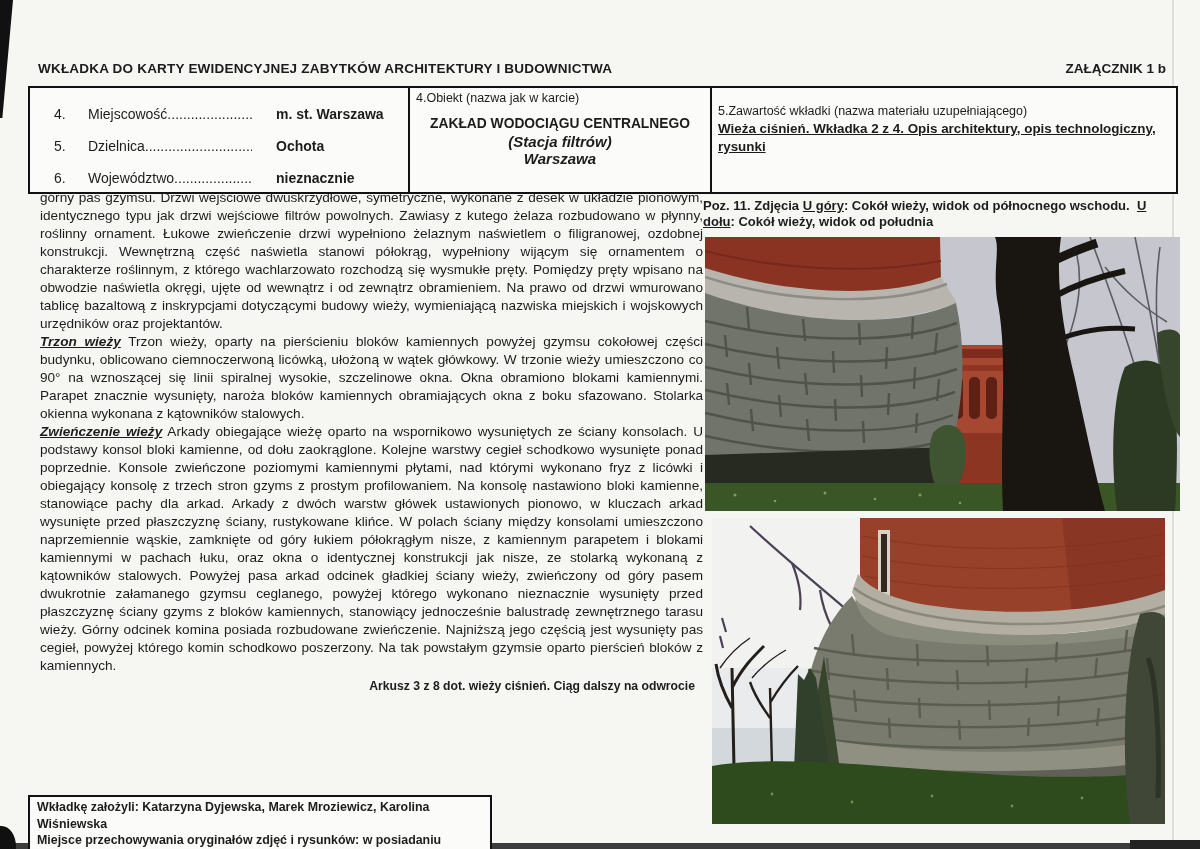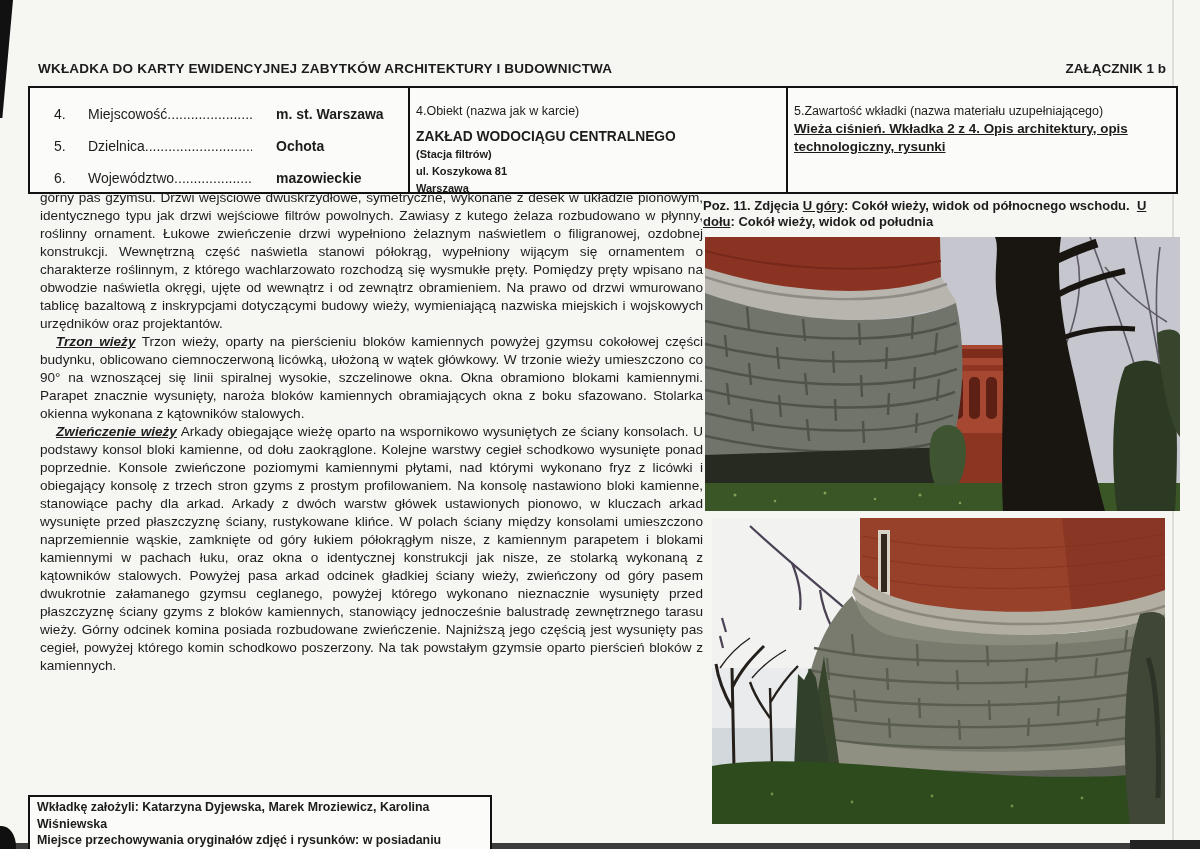--- a/index.html
+++ b/index.html
@@ -18,39 +18,39 @@
   .edge-right-line{position:absolute;left:1172px;top:0;width:2px;height:100%;background:#dddddb;}
   
   .hdr{position:absolute;left:38px;top:61px;width:1128px;display:flex;justify-content:space-between;align-items:baseline;gap:24px;}
   .hdr-title{font-size:13.5px;font-weight:bold;letter-spacing:.2px;}
   .hdr-annex{font-size:13.5px;font-weight:bold;}
   
   .formtable{position:absolute;left:28px;top:86px;width:1150px;height:108px;
     border:2.5px solid #111;display:flex;box-sizing:border-box;background:#fbfbf9;}
   .cell{box-sizing:border-box;height:100%;}
   .c1{width:380px;border-right:2.5px solid #111;padding:10px 0 0 24px;}
-  .c2{width:378px;border-right:2.5px solid #111;padding:16px 6px;}
+  .c2{width:302px;border-right:2.5px solid #111;padding:3px 6px;}
   .c3{flex:1;padding:16px 6px;}
   .locrow{display:flex;font-size:14px;line-height:32px;white-space:nowrap;}
   .locrow .num{width:34px;}
   .locrow .labdots{width:164px;overflow:hidden;white-space:nowrap;display:inline-block;}
   .locrow .val{font-weight:bold;margin-left:24px;}
   .cellhdr{font-size:12.5px;line-height:15px;}
-  .objblock{margin-top:9px;font-weight:bold;}
+  .objblock{margin-top:9px;text-align:center;font-weight:bold;}
   .objname{font-size:13.8px;line-height:18px;}
-  .objsub{font-size:11px;line-height:17px;}
+  .objsub{font-size:15px;line-height:17px;font-style:italic;}
   .conttitle{font-weight:bold;text-decoration:underline;text-align:left;font-size:13.4px;line-height:18px;margin-top:1px;}
   .contnote{font-weight:bold;font-size:13px;line-height:17px;}
   
   .caption{position:absolute;left:703px;top:198px;width:477px;font-size:13px;font-weight:bold;line-height:16px;}
   .caption .u{text-decoration:underline;}
   
   .bodytext{position:absolute;left:40px;top:189px;width:663px;font-size:13.6px;line-height:18px;text-align:justify;}
   .bodytext p{margin:0;}
-  .phead{font-style:italic;font-weight:600;text-decoration:underline;margin-left:16px;}
+  .phead{font-style:italic;font-weight:600;text-decoration:underline;}
   .sheetnote{text-align:right;font-weight:bold;font-size:12.2px;margin-top:2px;padding-right:8px;}
   
   .footerbox{position:absolute;left:28px;top:795px;width:464px;box-sizing:border-box;
     border:2.5px solid #111;padding:2px 7px;font-size:12.4px;font-weight:bold;line-height:16.5px;background:#fbfbf9;}
   
   .photo{position:absolute;display:block;}
   .phototop{left:705px;top:237px;width:475px;height:274px;}
   .photobottom{left:712px;top:518px;width:453px;height:306px;}
 </style>
 </head>
@@ -77,46 +77,46 @@
         <span class="val">m. st. Warszawa</span>
       </div>
       <div class="locrow">
         <span class="num">5.</span>
         <span class="labdots">Dzielnica..........................................</span>
         <span class="val">Ochota</span>
       </div>
       <div class="locrow">
         <span class="num">6.</span>
         <span class="labdots">Województwo..................................</span>
-        <span class="val">mazowieckie</span>
+        <span class="val">nieznacznie</span>
       </div>
     </div>
     <div class="cell c2">
       <div class="cellhdr">4.Obiekt (nazwa jak w karcie)</div>
       <div class="objblock">
         <div class="objname">ZAKŁAD WODOCIĄGU CENTRALNEGO</div>
         <div class="objsub">(Stacja filtrów)</div>
-        <div class="objsub">ul. Koszykowa 81</div>
         <div class="objsub">Warszawa</div>
       </div>
     </div>
     <div class="cell c3">
       <div class="cellhdr">5.Zawartość wkładki (nazwa materiału uzupełniającego)</div>
       <div class="conttitle">Wieża ciśnień. Wkładka 2 z 4. Opis architektury, opis technologiczny, rysunki</div>
     </div>
   </div>
 
   <div class="caption">
     <span>Poz. 11. Zdjęcia </span><span class="u">U góry</span><span>: Cokół wieży, widok od północnego wschodu.&nbsp; </span><span class="u">U dołu</span><span>: Cokół wieży, widok od południa</span>
   </div>
 
   <div class="bodytext">
     <p><span>górny pas gzymsu. Drzwi wejściowe dwuskrzydłowe, symetryczne, wykonane z desek w układzie pionowym, identycznego typu jak drzwi wejściowe filtrów powolnych. Zawiasy z kutego żelaza rozbudowano w płynny, roślinny ornament. Łukowe zwieńczenie drzwi wypełniono żelaznym naświetlem o filigranowej, ozdobnej konstrukcji. Wewnętrzną część naświetla stanowi półokrąg, wypełniony wijącym się ornamentem o charakterze roślinnym, z którego wachlarzowato rozchodzą się wysmukłe pręty. Pomiędzy pręty wpisano na obwodzie naświetla okręgi, ujęte od wewnątrz i od zewnątrz obramieniem. Na prawo od drzwi wmurowano tablicę bazaltową z inskrypcjami dotyczącymi budowy wieży, wymieniającą nazwiska miejskich i wojskowych urzędników oraz projektantów.</span></p>
     <p><span class="phead">Trzon wieży</span><span> Trzon wieży, oparty na pierścieniu bloków kamiennych powyżej gzymsu cokołowej części budynku, oblicowano ciemnoczerwoną licówką, ułożoną w wątek główkowy. W trzonie wieży umieszczono co 90° na wznoszącej się linii spiralnej wysokie, szczelinowe okna. Okna obramiono blokami kamiennymi. Parapet znacznie wysunięty, naroża bloków kamiennych obramiających okna z boku sfazowano. Stolarka okienna wykonana z kątowników stalowych.</span></p>
     <p><span class="phead">Zwieńczenie wieży</span><span>  Arkady obiegające wieżę oparto na wspornikowo wysuniętych ze ściany konsolach. U podstawy konsol bloki kamienne, od dołu zaokrąglone. Kolejne warstwy cegieł schodkowo wysunięte ponad poprzednie. Konsole zwieńczone poziomymi kamiennymi płytami, nad którymi wykonano fryz z licówki i obiegający konsolę z trzech stron gzyms z prostym profilowaniem. Na konsolę nastawiono bloki kamienne, stanowiące pachy dla arkad. Arkady z dwóch warstw główek ustawionych pionowo, w kluczach arkad wysunięte przed płaszczyznę ściany, rustykowane klińce. W polach ściany między konsolami umieszczono naprzemiennie wąskie, zamknięte od góry łukiem półokrągłym nisze, z kamiennym parapetem i blokami kamiennymi w pachach łuku, oraz okna o identycznej konstrukcji jak nisze, ze stolarką wykonaną z kątowników stalowych.  Powyżej pasa arkad odcinek gładkiej ściany wieży, zwieńczony od góry pasem dwukrotnie załamanego gzymsu ceglanego, powyżej którego wykonano nieznacznie wysunięty przed płaszczyznę ściany gzyms z bloków kamiennych, stanowiący jednocześnie balustradę zewnętrznego tarasu wieży. Górny odcinek komina posiada rozbudowane zwieńczenie. Najniższą jego częścią jest wysunięty pas cegieł, powyżej którego komin schodkowo poszerzony. Na tak powstałym gzymsie oparto pierścień bloków z kamiennych.</span></p>
+    <div class="sheetnote">Arkusz 3 z 8 dot. wieży ciśnień. Ciąg dalszy na odwrocie</div>
   </div>
 
   <div class="footerbox">
     <div>Wkładkę założyli: Katarzyna Dyjewska, Marek Mroziewicz, Karolina Wiśniewska</div>
     <div>Miejsce przechowywania oryginałów zdjęć i rysunków: w posiadaniu autorów</div>
   </div>
 
   <svg class="photo phototop" viewBox="0 0 475 274" aria-hidden="true">
     <rect x="0" y="0" width="475" height="274" fill="#c6c7ce"></rect>
 

